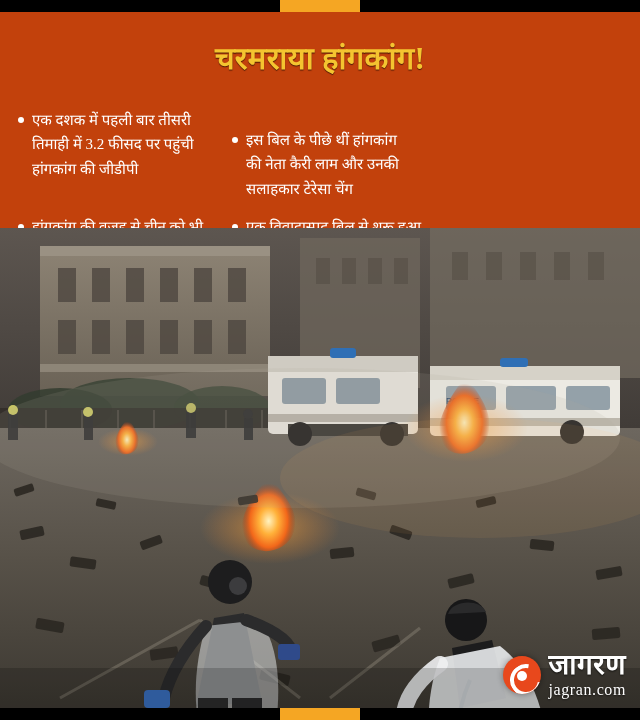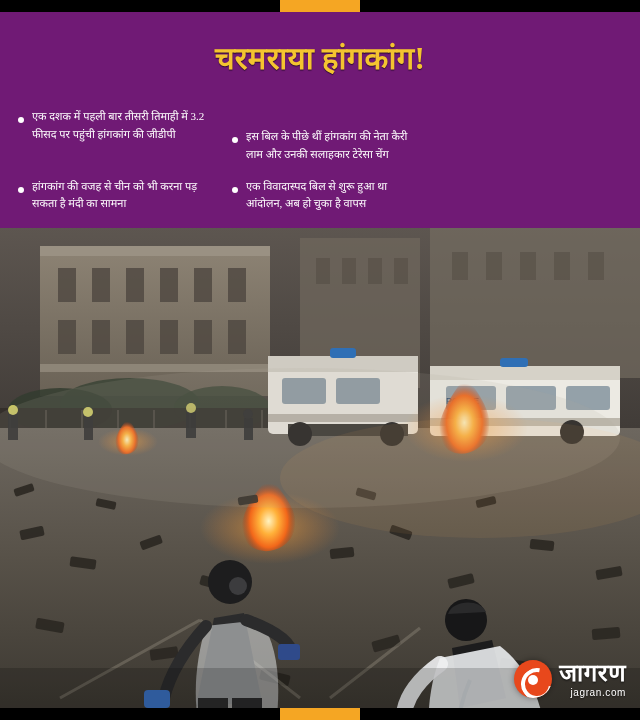--- a/index.html
+++ b/index.html
@@ -10,21 +10,21 @@
   body {
     width: 640px;
     height: 720px;
     font-family: "Liberation Sans", sans-serif;
     overflow: hidden;
   }
   .card {
     position: relative;
     width: 640px;
     height: 720px;
-    background: #701a75;
+    background: #c2410c;
     overflow: hidden;
   }
   
   .accent-strip {
     position: absolute;
     top: 0; left: 0;
     width: 640px;
     height: 12px;
     display: flex;
   }
@@ -72,21 +72,21 @@
     display: flex;
     gap: 0px;
   }
   .bullet {
     position: relative;
     box-sizing: border-box;
     padding-left: 16px;
     padding-right: 10px;
     color: #ffffff;
     font-family: "Liberation Serif", serif;
-    font-size: 11px;
+    font-size: 15px;
     line-height: 1.62;
     min-height: 10px;
   }
   .bullet .dot {
     position: absolute;
     left: 2px;
     top: 9px;
     width: 6px;
     height: 6px;
     border-radius: 50%;
@@ -147,28 +147,28 @@
   }
   .logo-text {
     display: flex;
     flex-direction: column;
     line-height: 1;
   }
   .logo-text .brand {
     color: #ffffff;
     font-family: "Liberation Serif", serif;
     font-weight: bold;
-    font-size: 24px;
+    font-size: 28px;
     letter-spacing: 0.5px;
     text-shadow: 0 1px 2px rgba(0,0,0,0.7);
   }
   .logo-text .domain {
     color: #ffffff;
-    font-family: Liberation Sans, sans-serif;
-    font-size: 10px;
+    font-family: Liberation Serif, serif;
+    font-size: 16px;
     letter-spacing: 0.6px;
     margin-top: 3px;
     text-align: right;
     text-shadow: 0 1px 2px rgba(0,0,0,0.7);
   }
 </style>
 </head>
 <body>
 
 <div class="card">

